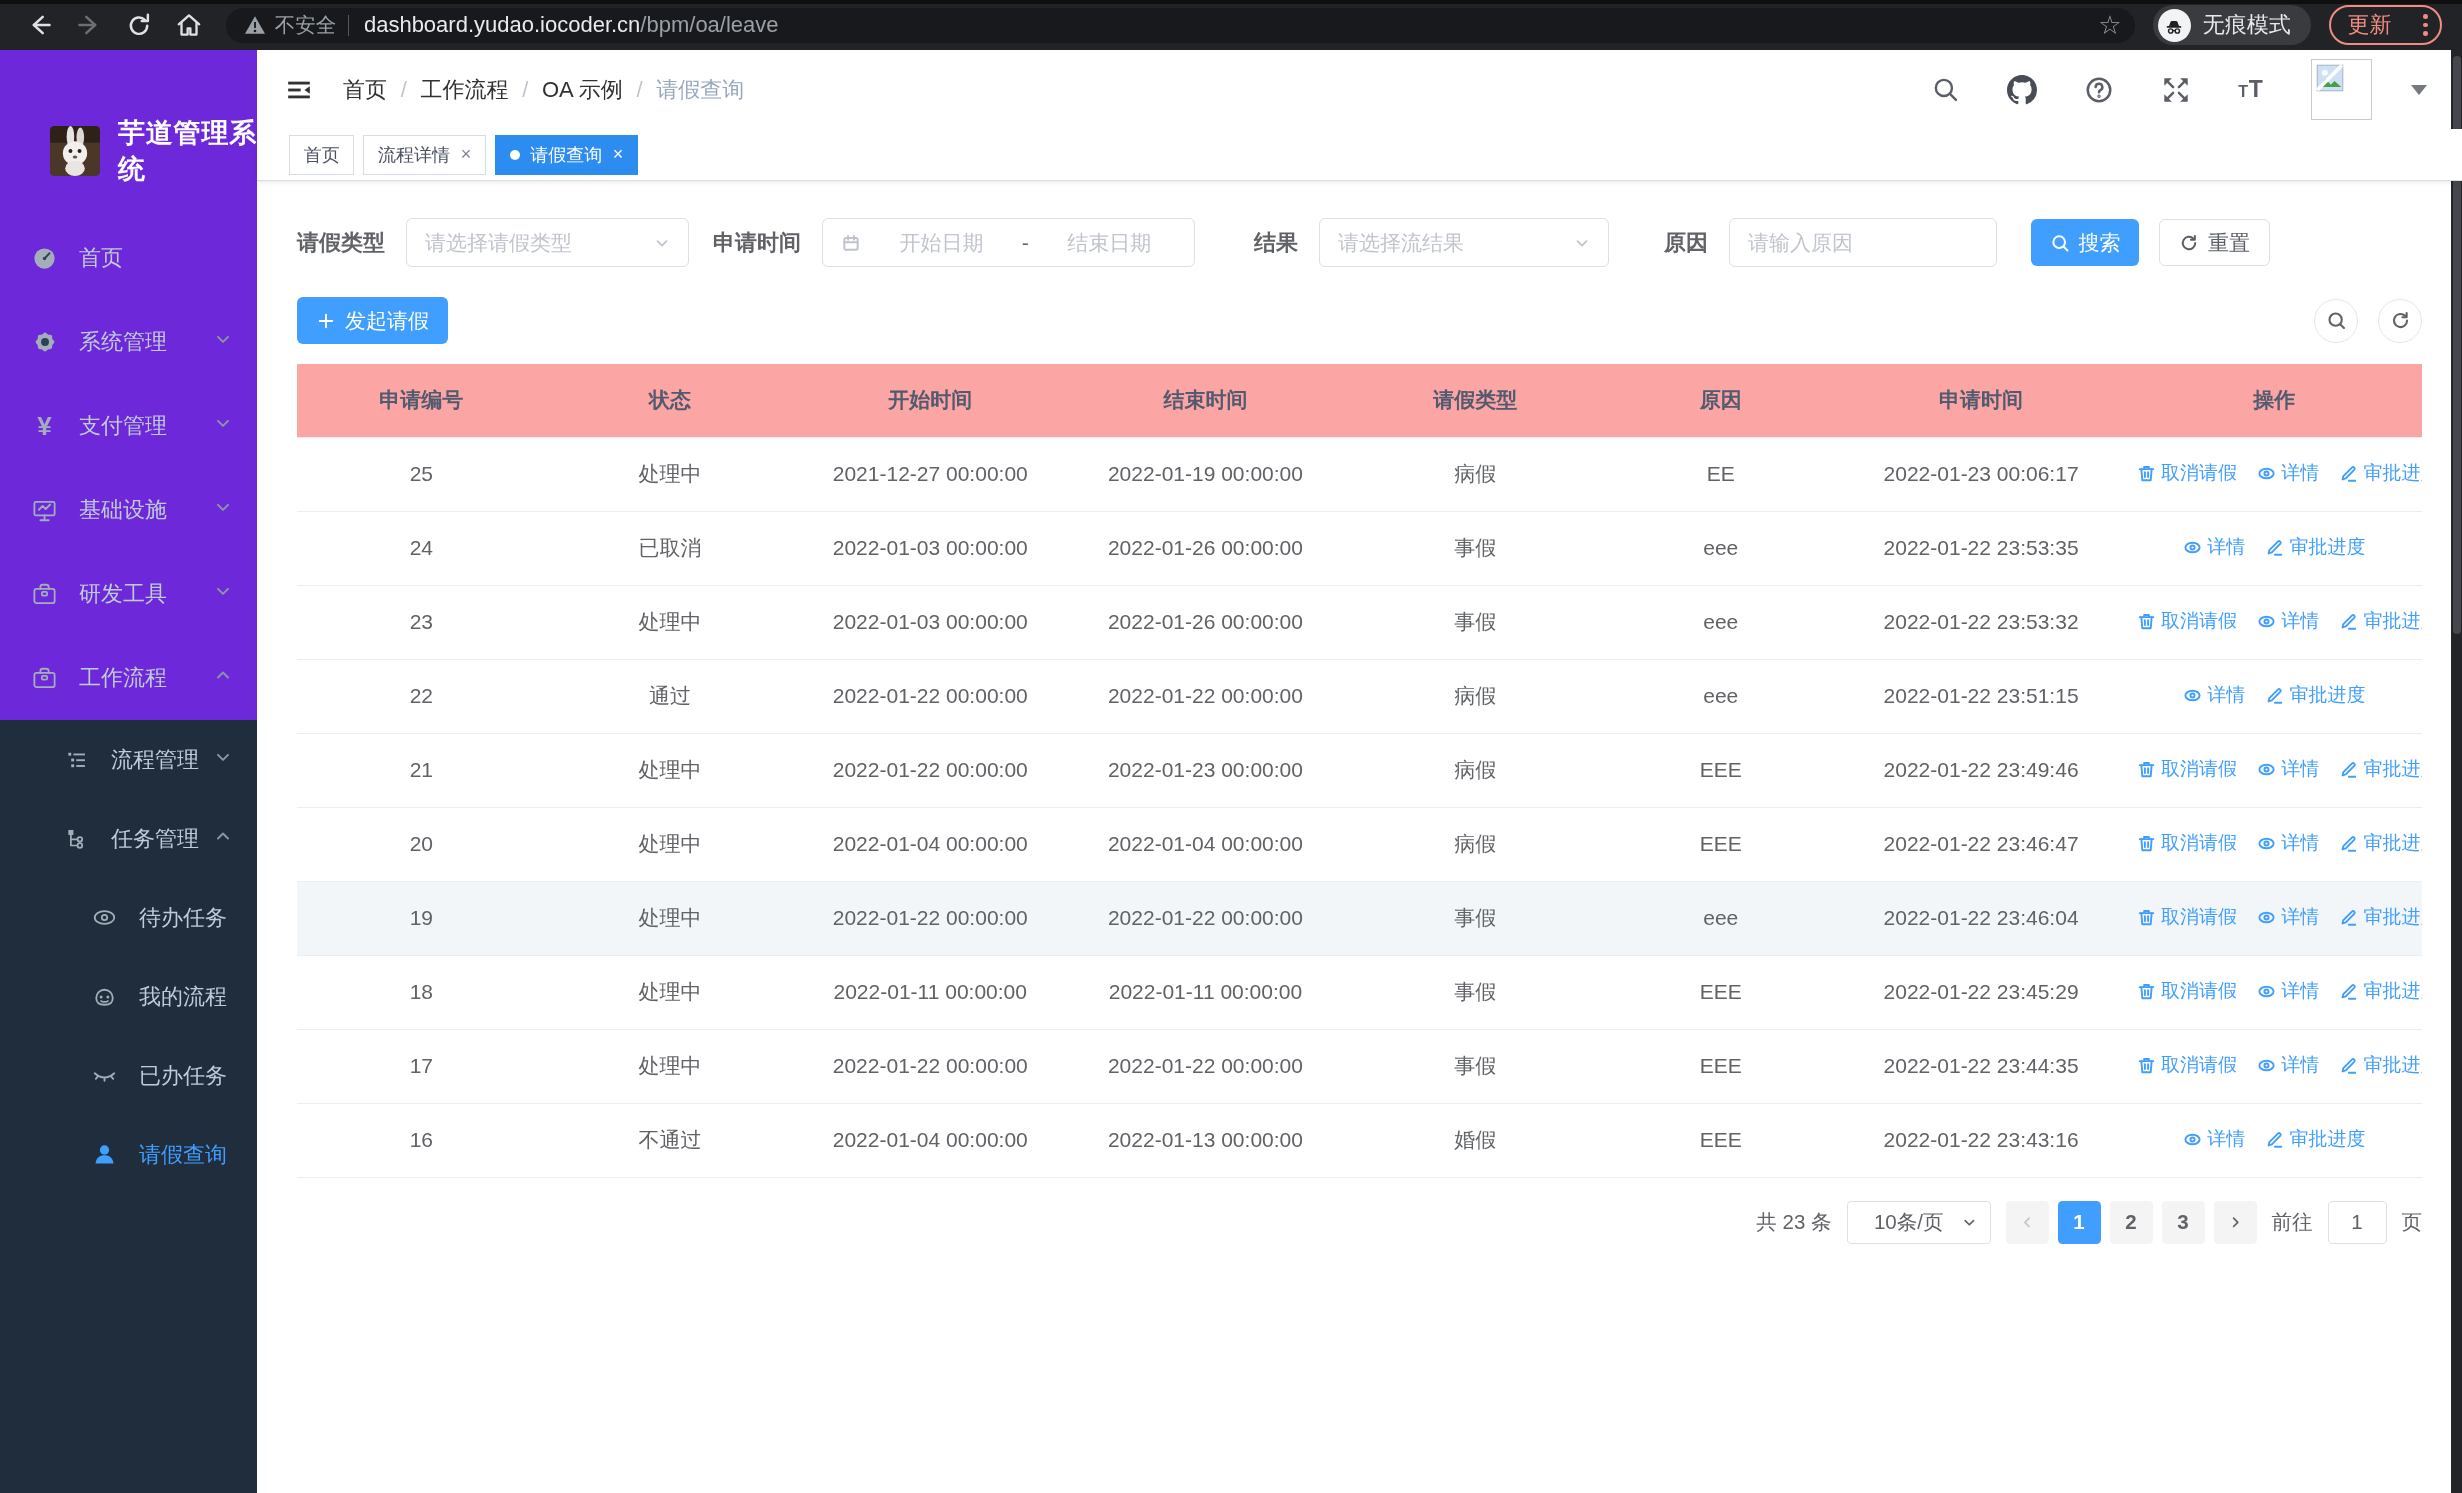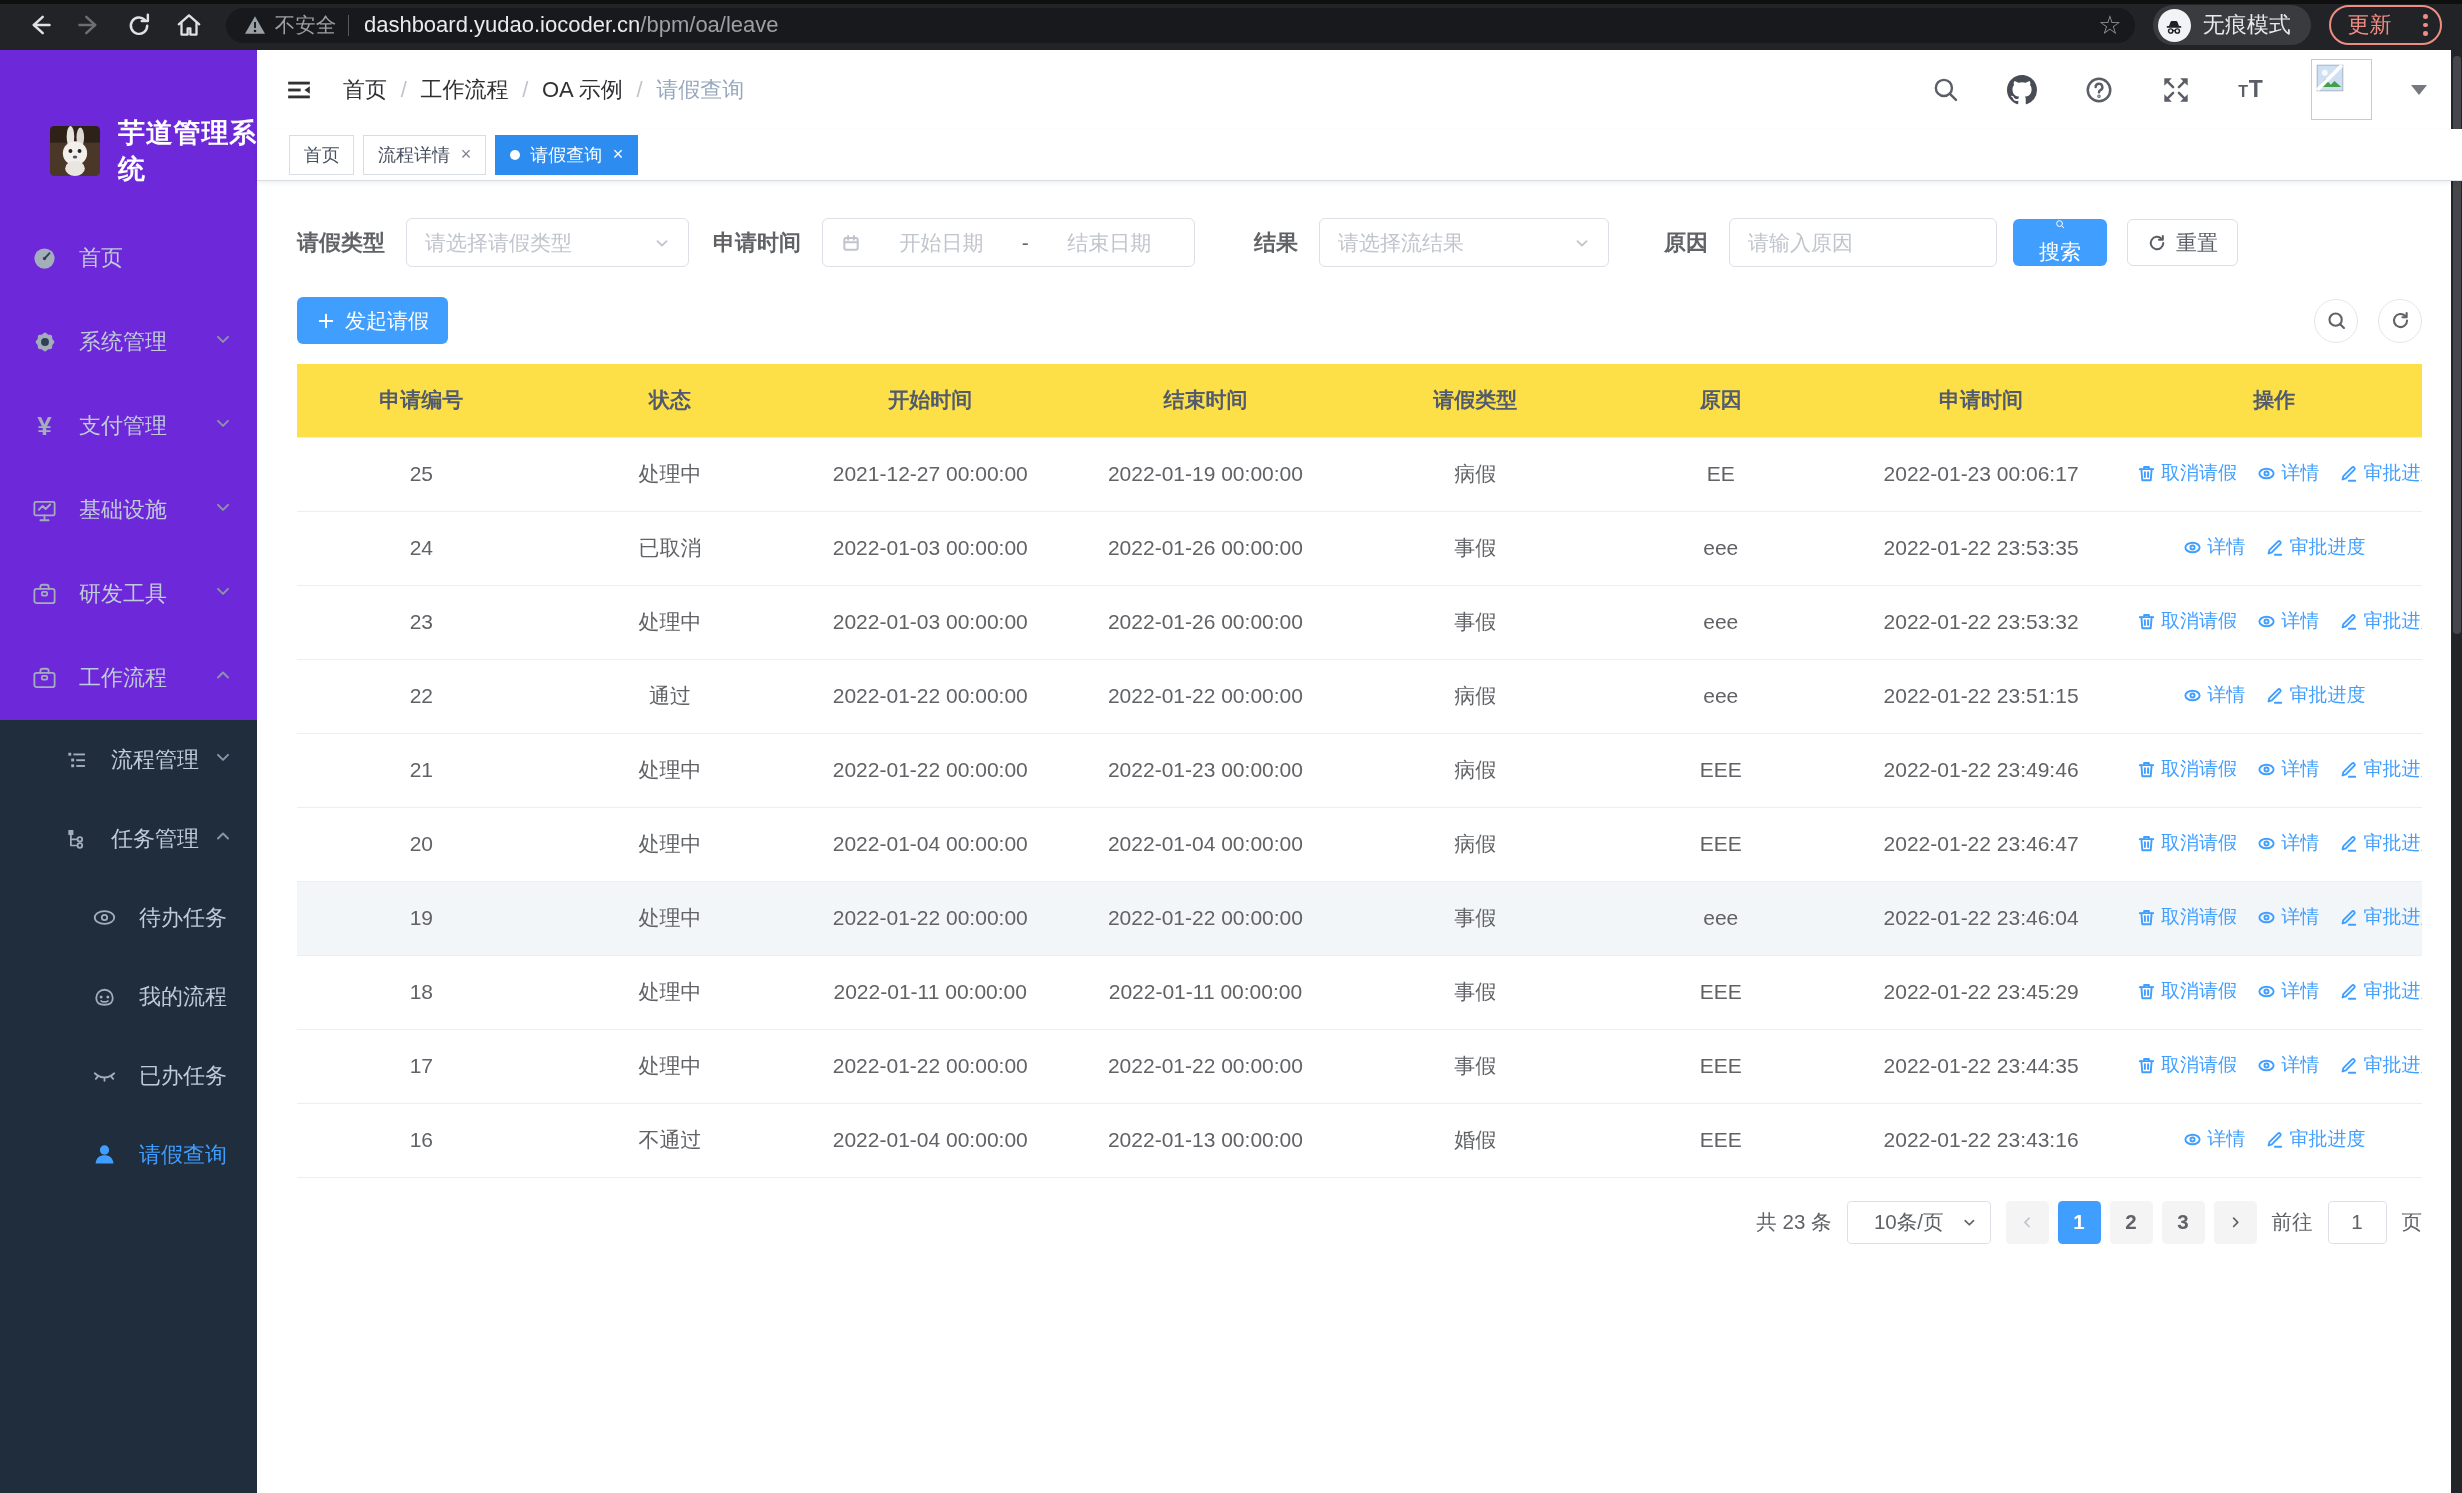--- a/index.html
+++ b/index.html
@@ -75,31 +75,31 @@
   .sel-result { width:290px; padding:0 16.7px 0 18px; }
   .sel-inner { flex:1; }
   .daterange { width:373px; padding:0 18px; gap:13.7px; margin-left:0; }
   .daterange .dph { flex:1; text-align:center; }
   .daterange .dsep { color:#606266; }
   .inp-reason { width:268px; padding:0 18px; }
   .mlg1 { margin-left:24px; } .mlg2 { margin-left:59px; } .mlg3 { margin-left:55px; }
   .btn { height:47px; border-radius:6px; display:flex; align-items:center; justify-content:center; gap:9px; font-size:21px; cursor:pointer; white-space:nowrap; }
   .btn-primary { background:#409eff; color:#fff; border:none; }
   .btn-plain { background:#fff; color:#5a5e66; border:1.5px solid #dcdfe6; }
-  .btn-search { width:94px; margin-left:16px;flex-direction:column; }
+  .btn-search { width:108px; margin-left:34px; }
   .btn-reset { width:111px; margin-left:20px; }
 
   .action-row { display:flex; align-items:center; margin-top:30px; }
   .btn-create { width:151px; }
   .round-btns { margin-left:auto; display:flex; gap:20px; }
   .rbtn { width:44px; height:44px; border-radius:50%; border:1.5px solid #e3e6ec; background:#fff; color:#5f6368; display:flex; align-items:center; justify-content:center; cursor:pointer; }
 
   
   table.grid { width:100%; border-collapse:collapse; table-layout:fixed; margin-top:20px; }
-  .grid th { background:#fde047; color:#515a6e; font-size:21px; font-weight:700; height:73px; text-align:center; border-bottom:0.8px solid #ebeef5; }
+  .grid th { background:#fca5a5; color:#515a6e; font-size:21px; font-weight:700; height:73px; text-align:center; border-bottom:0.8px solid #ebeef5; }
   .grid td { height:74px; text-align:center; font-size:21px; color:#606266; border-bottom:0.8px solid #ebeef5; overflow:hidden; white-space:nowrap; }
   .grid tr.hl td { background:#f3f6f9; }
   .op-link { display:inline-flex; align-items:center; gap:5.3px; color:#409eff; font-size:19px; margin:0 10px; cursor:pointer; white-space:nowrap; }
   .op-link svg { flex:none; }
 
   
   .pager { display:flex; align-items:center; justify-content:flex-end; margin-top:23px; gap:15px; font-size:20.5px; color:#606266; }
   .psize { width:144px; height:43px; border:1.5px solid #dcdfe6; border-radius:4.6px; display:flex; align-items:center; padding:0 12px 0 16.7px; color:#606266; gap:7.6px; }
   .psize span { flex:1; text-align:center; }
   .pgroup { display:flex; align-items:center; gap:9px; }

